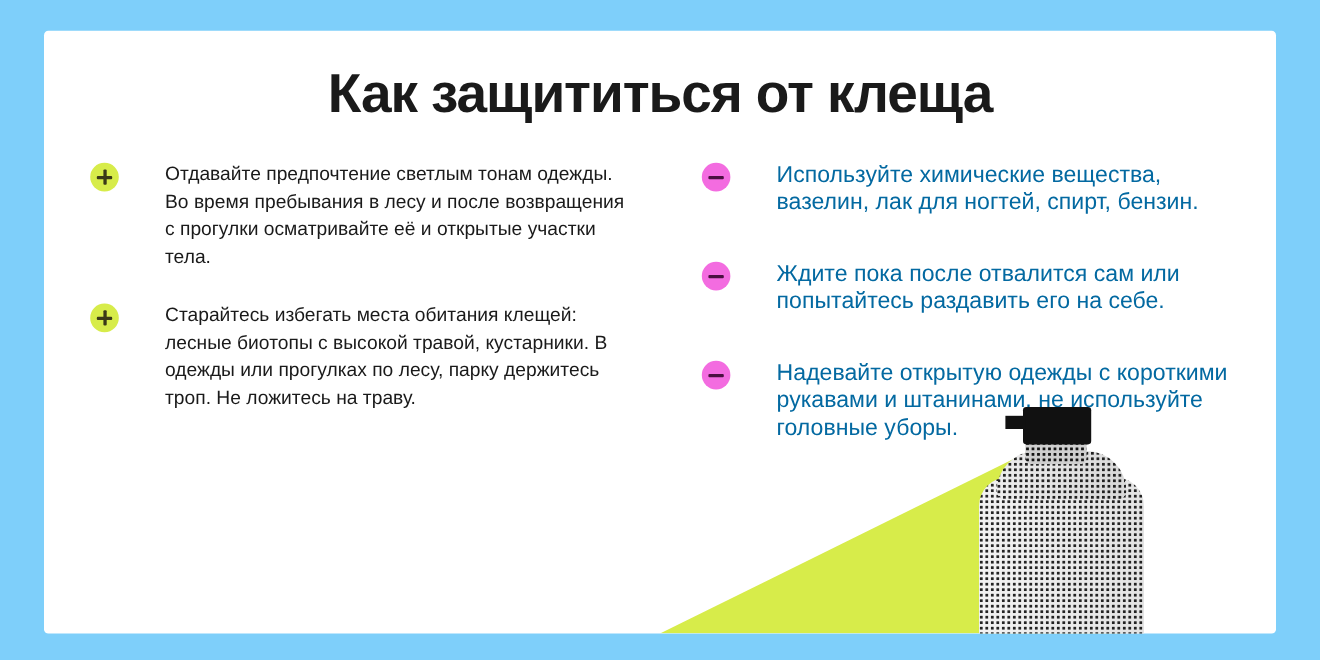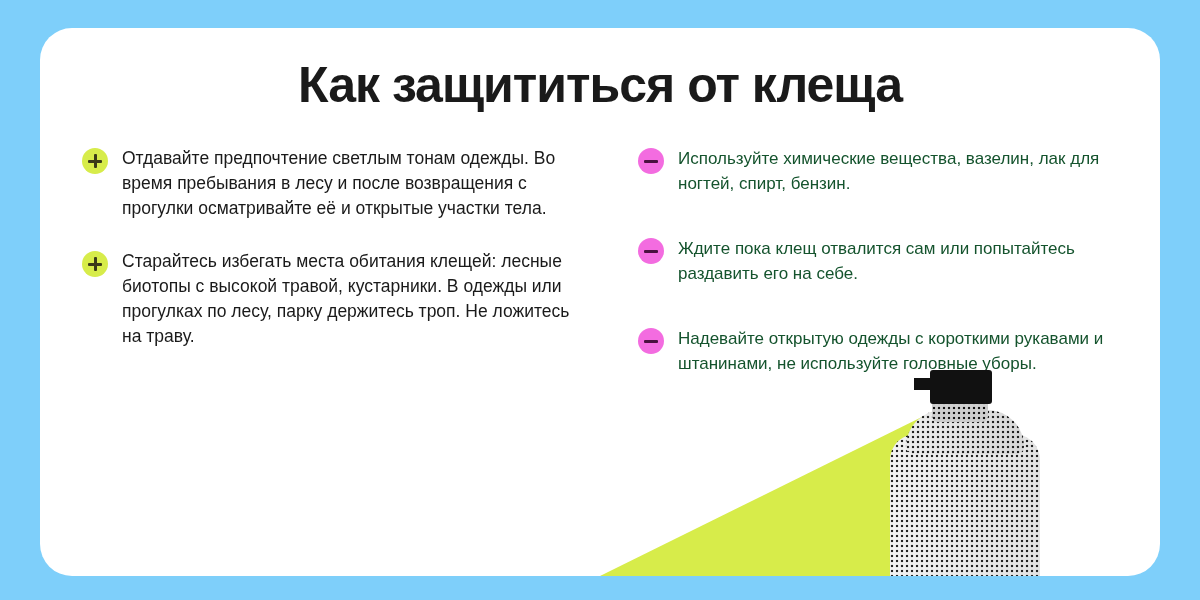--- a/index.html
+++ b/index.html
@@ -19,21 +19,21 @@
     height: 600px;
     overflow: hidden;
   }
   .card {
     position: absolute;
     left: 40px;
     top: 28px;
     width: 1120px;
     height: 548px;
     background: #FFFFFF;
-    border-radius: 32px;
+    border-radius: 4px;
     overflow: hidden;
   }
   
   .beam {
     position: absolute;
     left: 0;
     top: 0;
     width: 1120px;
     height: 548px;
     pointer-events: none;
@@ -126,20 +126,21 @@
   }
   .col-right {
     width: 560px;
     padding-left: 38px;
     padding-right: 30px;
   }
   .item {
     display: flex;
     align-items: flex-start;
     margin-bottom: 28px;
+    gap: 28px;
   }
   .marker {
     flex: 0 0 auto;
     width: 26px;
     height: 26px;
     border-radius: 50%;
     margin-top: 2px;
     margin-right: 14px;
     position: relative;
   }
@@ -159,23 +160,23 @@
   .marker .bar-v {
     left: 11.5px; top: 6px;
     width: 3px; height: 14px;
   }
   .item-text {
     font-size: 17.5px;
     line-height: 25px;
     color: #1A1A1A;
   }
   .right-text {
-    font-size: 17px;
+    font-size: 21px;
     line-height: 25px;
-    color: #14532d;
+    color: #0369a1;
   }
   .col-right .item { margin-bottom: 40px; }
 </style>
 </head>
 <body>
 
 <div class="canvas">
   <div class="card">
 
     <svg class="beam" viewBox="0 0 1120 548">
@@ -213,21 +214,21 @@
           <span class="marker minus">
             <span class="bar-h"></span>
           </span>
           <span class="right-text">Используйте химические вещества, вазелин, лак для ногтей, спирт, бензин.</span>
         </div>
 
         <div class="item">
           <span class="marker minus">
             <span class="bar-h"></span>
           </span>
-          <span class="right-text">Ждите пока клещ отвалится сам или попытайтесь раздавить его на себе.</span>
+          <span class="right-text">Ждите пока после отвалится сам или попытайтесь раздавить его на себе.</span>
         </div>
 
         <div class="item">
           <span class="marker minus">
             <span class="bar-h"></span>
           </span>
           <span class="right-text">Надевайте открытую одежды с короткими рукавами и штанинами, не используйте головные уборы.</span>
         </div>
 
       </div>

